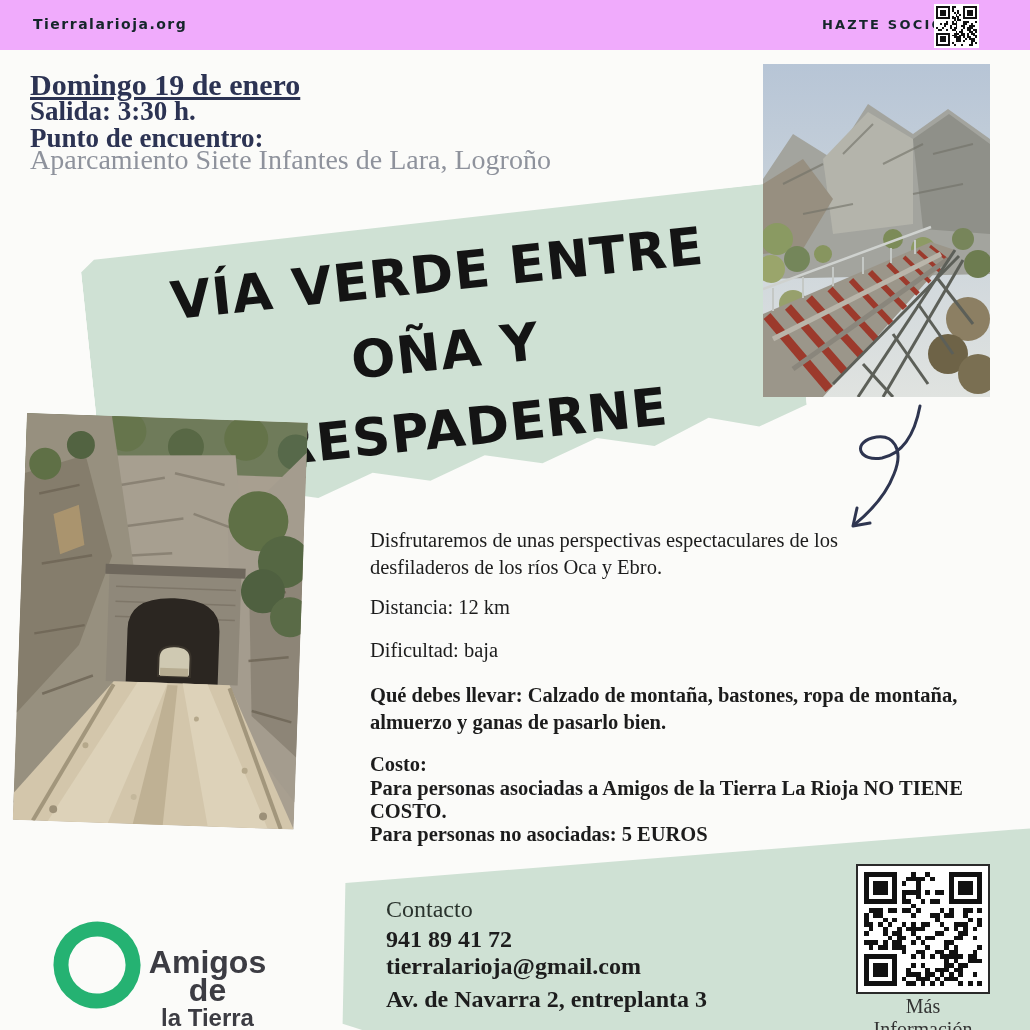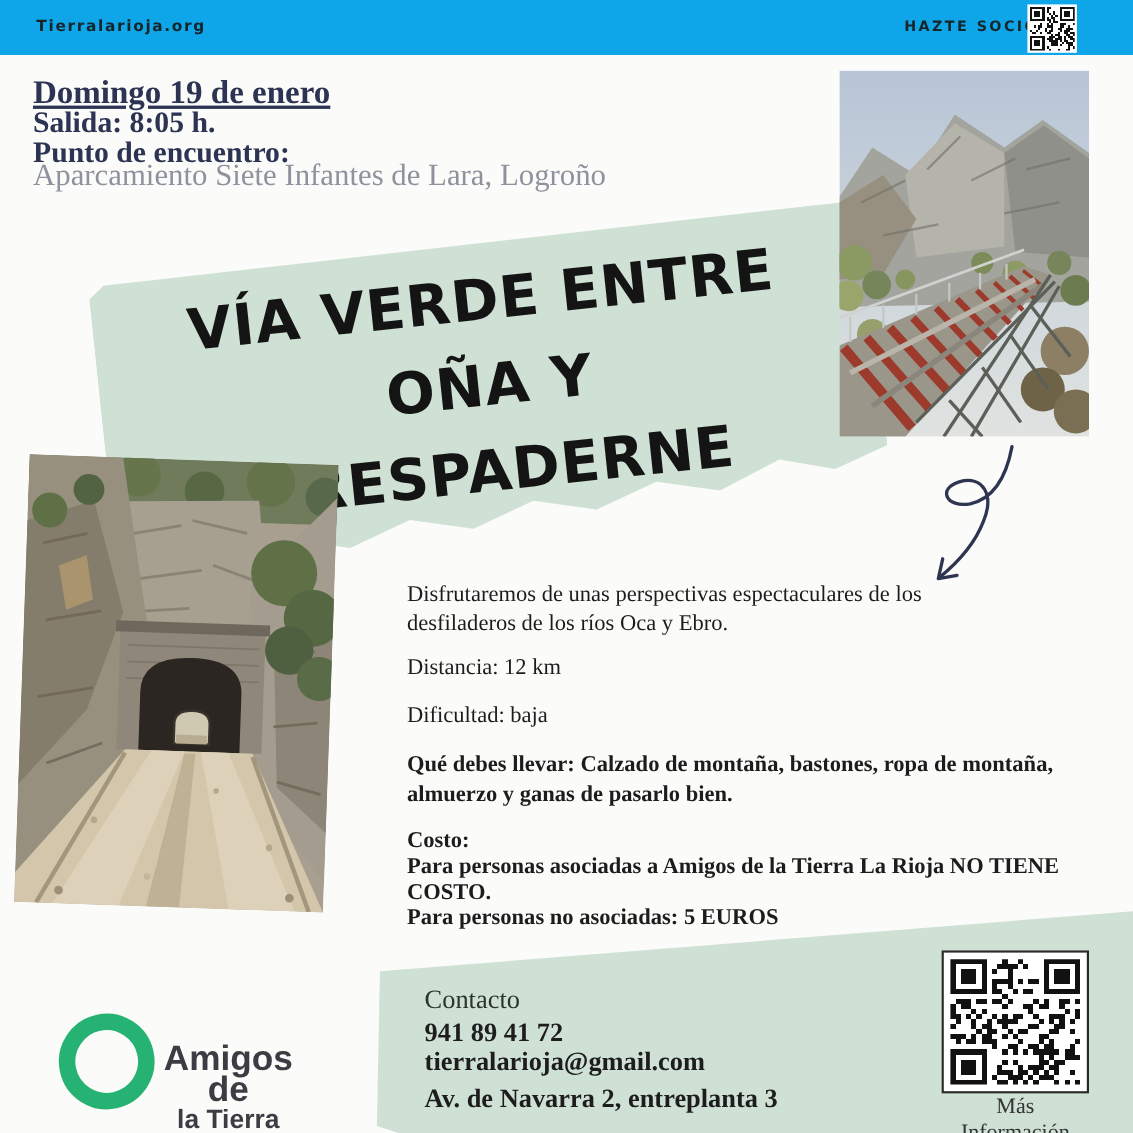--- a/index.html
+++ b/index.html
@@ -1,19 +1,19 @@
 <!DOCTYPE html>
 <html><head>
 <meta charset="utf-8">
 <style>
   html,body{margin:0;padding:0;background:#e8e8e8;}
   .page{position:relative;width:1030px;height:1030px;background:#fbfbf9;overflow:hidden;
         font-family:"Liberation Serif", serif;}
   
-  .topbar{position:absolute;left:0;top:0;width:1030px;height:50px;background:#0ea5e9;
+  .topbar{position:absolute;left:0;top:0;width:1030px;height:50px;background:#f0abfc;
           display:flex;align-items:center;}
   .topbar .site{position:absolute;left:33px;top:16px;font-family:"DejaVu Sans",sans-serif;
           font-size:14px;font-weight:700;letter-spacing:1.5px;color:#15262a;}
   .topbar .cta{position:absolute;left:420px;top:17px;font-family:"DejaVu Sans",sans-serif;
           font-size:13px;font-weight:700;letter-spacing:2.2px;color:#15262a;}
   .topbar .join{position:absolute;left:822px;top:17px;font-family:"DejaVu Sans",sans-serif;
           font-size:13px;font-weight:700;letter-spacing:2.2px;color:#15262a;}
   .qr-top{position:absolute;left:934px;top:4px;width:45px;height:44px;background:#fff;padding:2px;box-sizing:border-box;}
   
   .ev{position:absolute;left:30px;color:#2c3353;font-weight:700;white-space:nowrap;}
@@ -187,21 +187,21 @@
           <rect x="14" y="0" width="7" height="7"></rect>
           <rect fill="#fff" x="15" y="1" width="5" height="5"></rect>
           <rect x="16" y="2" width="3" height="3"></rect>
           <rect x="0" y="14" width="7" height="7"></rect>
           <rect fill="#fff" x="1" y="15" width="5" height="5"></rect>
           <rect x="2" y="16" width="3" height="3"></rect>
         </svg></div>
   </div>
 
   <div class="ev date">Domingo 19 de enero</div>
-  <div class="ev salida">Salida: 8:05 h.</div>
+  <div class="ev salida">Salida: 3:30 h.</div>
   <div class="ev punto">Punto de encuentro:</div>
   <div class="ev lugar">Aparcamiento Siete Infantes de Lara, Logroño</div>
 
   <div class="banner">
     <div class="tl">VÍA VERDE ENTRE</div>
     <div class="tl">OÑA Y</div>
     <div class="tl">TRESPADERNE</div>
   </div>
 
   <div class="photo-right">

